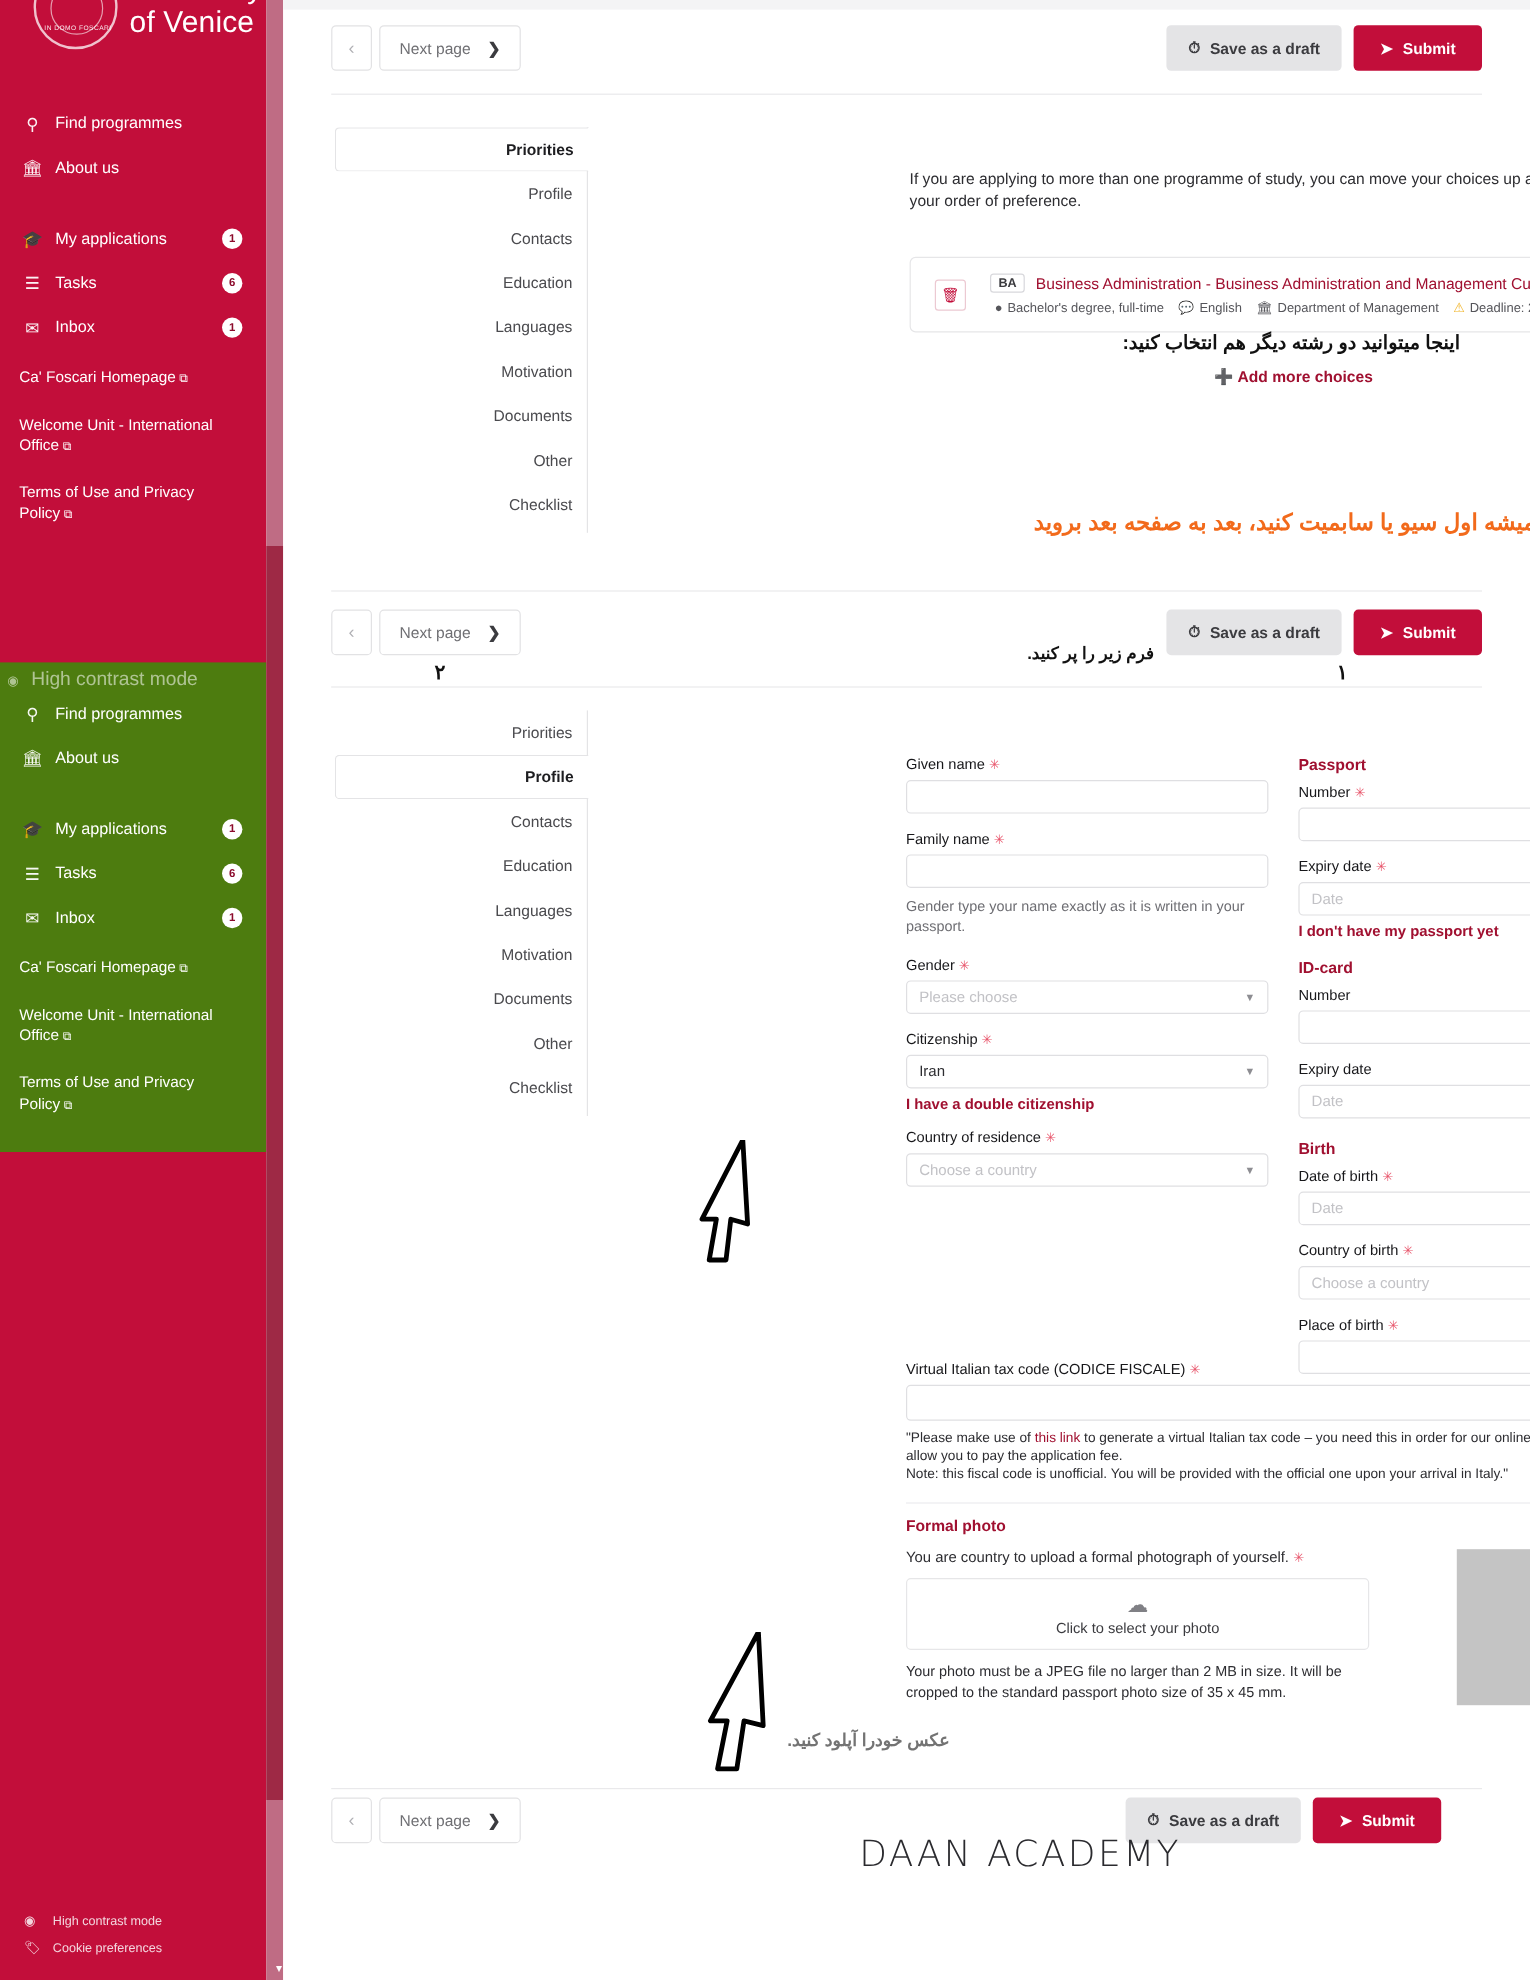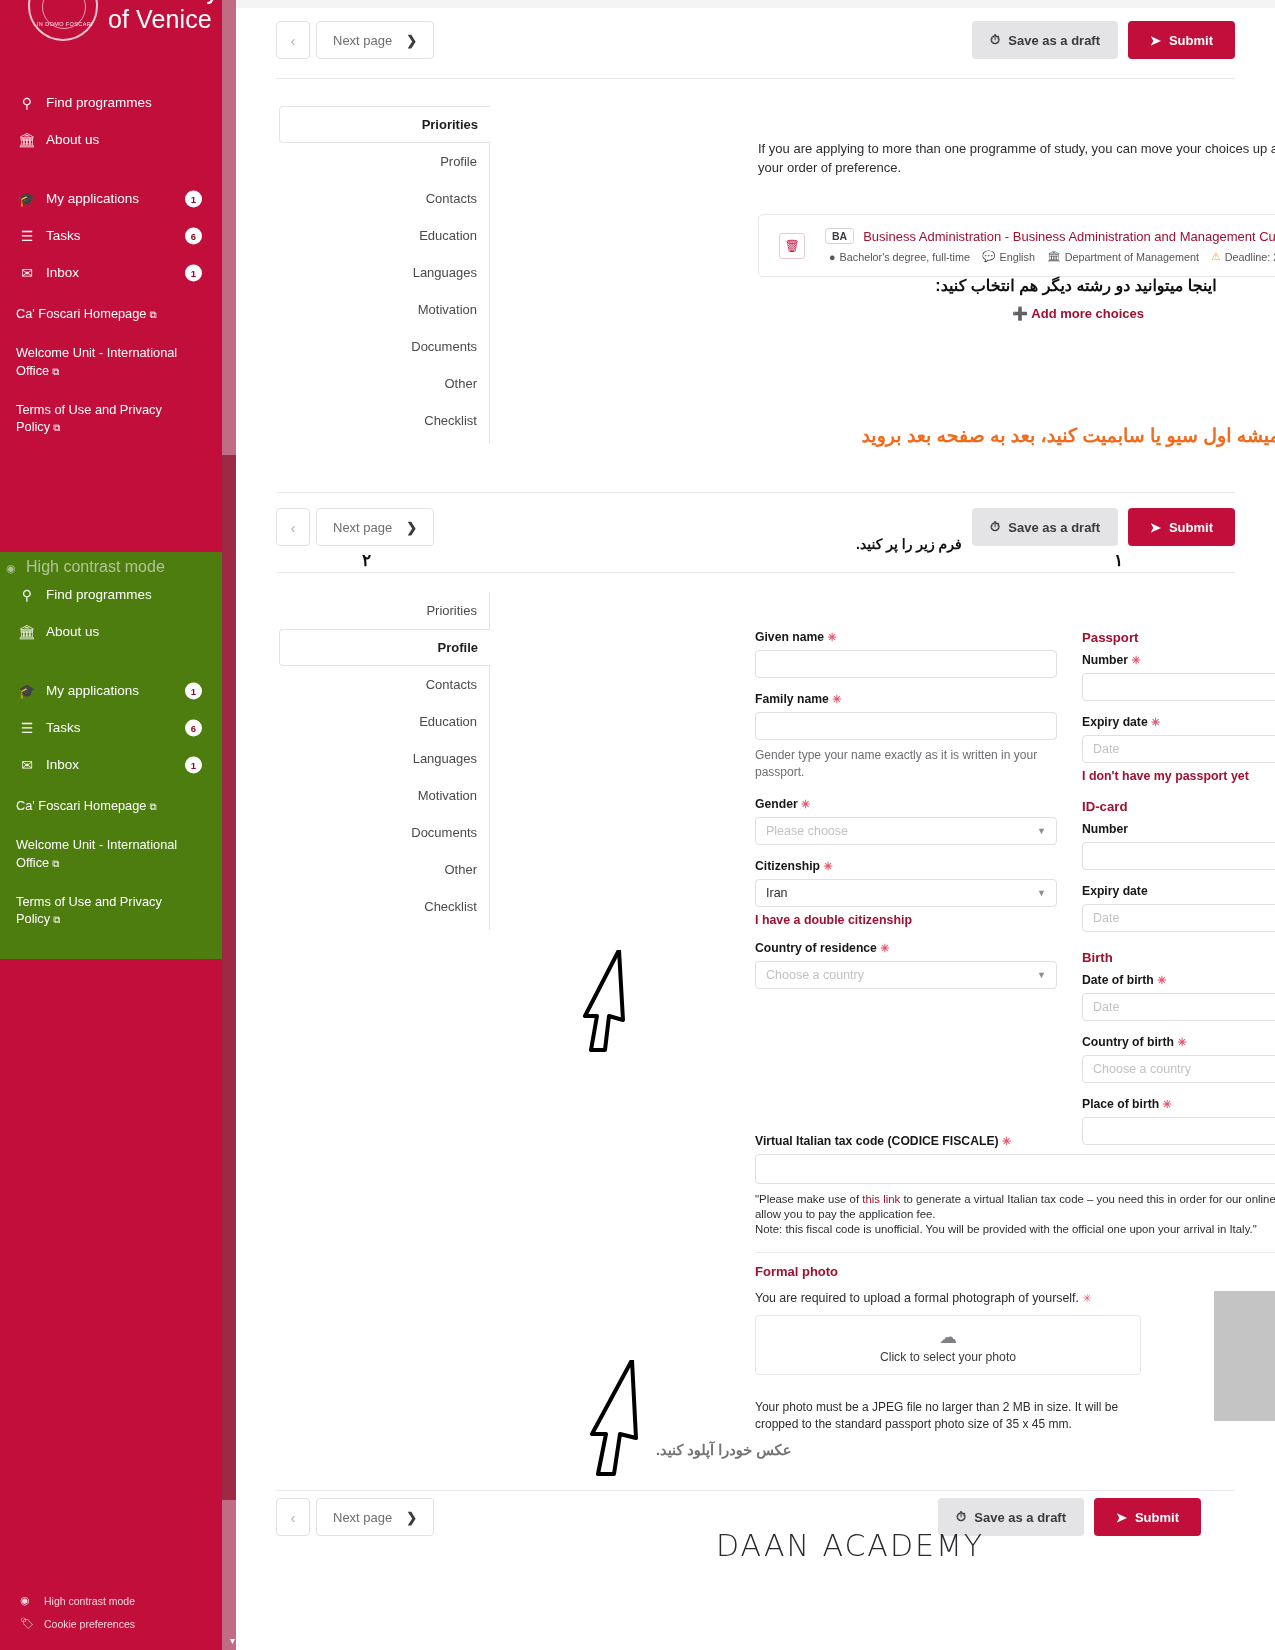--- a/index.html
+++ b/index.html
@@ -310,21 +310,21 @@
     font-size: 14px; font-weight: 700;
     color: #111; direction: rtl;
   }
   .marker {
     position: absolute;
     font-size: 17px; font-weight: 700; color: #111;
   }
 
   
   .lbl {
-    font-size: 12.2px; font-weight: 700; color: #17171a;
+    font-size: 12.2px; font-weight: 400; color: #17171a;
     margin-bottom: 6px;
   }
   .req { color: #e8556b; font-size: 11px; }
   .fld {
     width: 100%; height: 28px;
     background: #fff;
     border: 1px solid #dfdfe2;
     border-radius: 4px;
     display: flex; align-items: center;
     padding: 0 10px;
@@ -382,21 +382,21 @@
     margin-top: 10px;
     width: 386px; height: 60px;
     border: 1px solid #e6e6e8;
     border-radius: 4px;
     background: #fff;
     display: flex; flex-direction: column;
     align-items: center; justify-content: center;
     gap: 2px;
   }
   .dz-label { font-size: 12.2px; color: #3b3b3f; text-align: center; }
-  .photo-req { font-size: 12px; color: #2d2d31; line-height: 1.45; margin-top: 24px; width: 380px; }
+  .photo-req { font-size: 12px; color: #2d2d31; line-height: 1.45; margin-top: 10px; width: 380px; }
   .photo-thumb {
     position: absolute;
     left: 978px; top: 1291px;
     width: 120px; height: 130px;
     background: #c4c4c4;
   }
   .fa-left-note {
     position: absolute;
     left: 282px; top: 1165px;
     width: 232px;
@@ -787,21 +787,21 @@
       <div class="taxnote">
         <span>"Please make use of </span><a>this link</a><span> to generate a virtual Italian tax code – you need this in order for our online payment system to allow you to pay the application fee.</span><br>
         <span>Note: this fiscal code is unofficial. You will be provided with the official one upon your arrival in Italy."</span>
       </div>
     </div>
     <div class="divider2"></div>
 
     <div class="photoblock">
       <div class="photo-label">Formal photo</div>
       <div class="photo-sub">
-        <span>You are required to upload a formal photograph of yourself.</span> <span class="req">✳</span>
+        <span>You are country to upload a formal photograph of yourself.</span> <span class="req">✳</span>
       </div>
       <div class="dropzone">
         <span style="font-size:18px;color:#808085">☁</span>
         <span class="dz-label">Click to select your photo</span>
       </div>
       <div class="photo-req">Your photo must be a JPEG file no larger than 2 MB in size. It will be cropped to the standard passport photo size of 35 x 45 mm.</div>
     </div>
     <div class="photo-thumb"></div>
 
     <div class="fa-photo-note">عکس خودرا آپلود کنید.</div>

